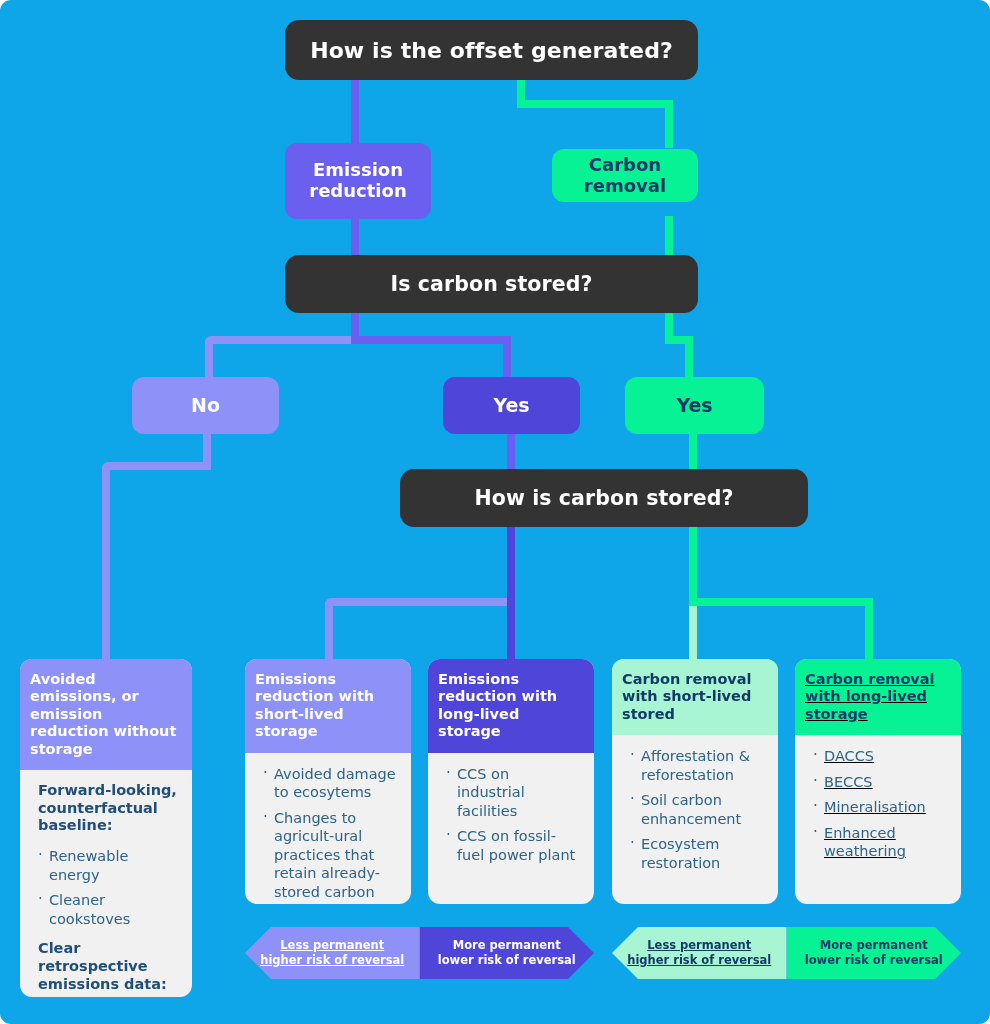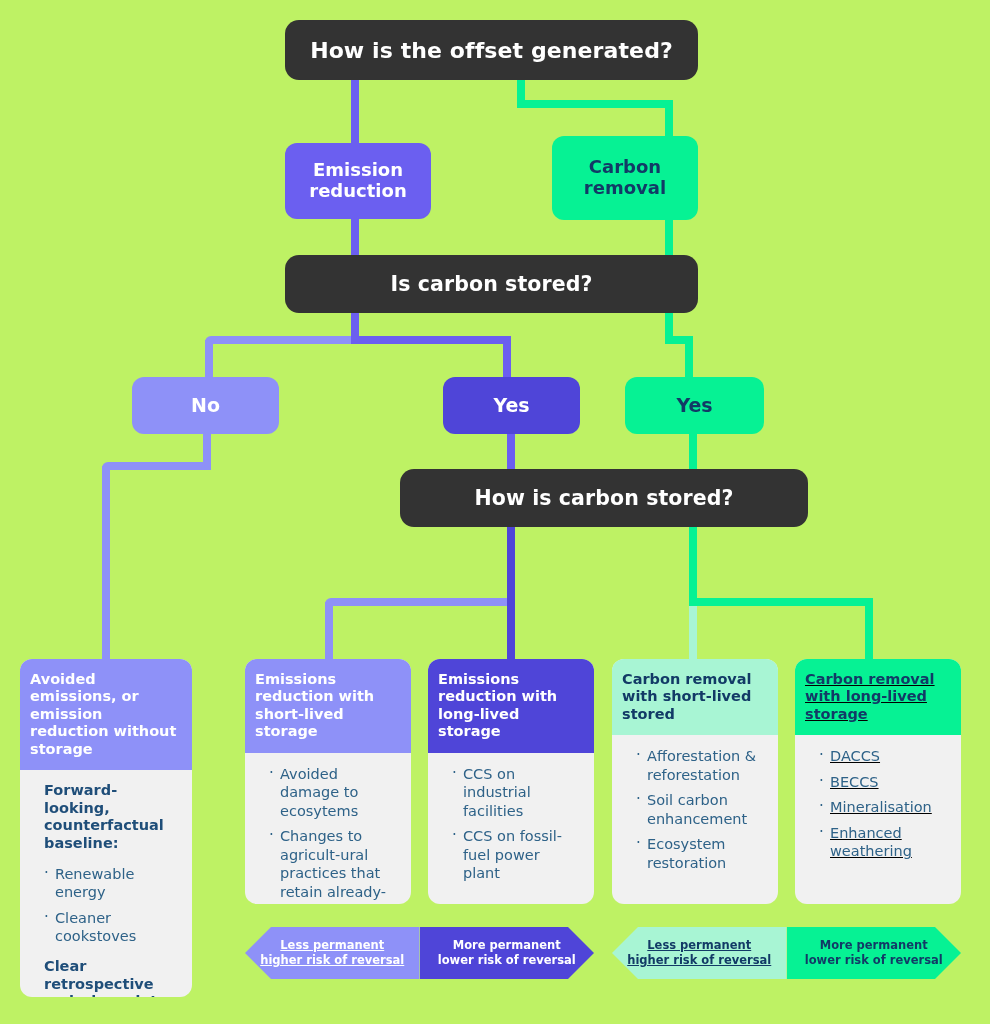--- a/index.html
+++ b/index.html
@@ -1,17 +1,17 @@
 <!DOCTYPE html>
 <html><head>
 <meta charset="utf-8">
 <style>
   html,body{margin:0;padding:0;background:#ffffff;}
   body{font-family:"DejaVu Sans","Liberation Sans",sans-serif;}
-  #stage{position:relative;width:990px;height:1024px;overflow:hidden;background:#bef264;}
+  #stage{position:relative;width:990px;height:1024px;overflow:hidden;background:#0ea5e9;border-radius:11px;}
 
   
   .conn{position:absolute;}
   .vline{position:absolute;}
   .hline{position:absolute;}
   .elbow{position:absolute;box-sizing:border-box;}
 
   
   .qbox{position:absolute;background:#333333;border-radius:14px;
         display:flex;align-items:center;justify-content:center;
@@ -19,21 +19,21 @@
 
   
   .pill{position:absolute;border-radius:12px;display:flex;align-items:center;
         justify-content:center;text-align:center;font-weight:bold;line-height:1.14;}
 
   
   .card{position:absolute;border-radius:12px;overflow:hidden;
         background:#f1f1f1;display:flex;flex-direction:column;}
   .card-head{padding:12px 10px 12px;text-align:left;font-weight:bold;
              font-size:14.5px;line-height:1.2;}
-  .card-body{padding:12px 13px 12px 24px;flex:1;}
+  .card-body{padding:12px 13px 12px 18px;flex:1;}
   .bd-head{font-weight:bold;color:#1f4e79;font-size:14.5px;line-height:1.22;
            margin:0 0 12px 0;}
   .bd-list{list-style:none;margin:0 0 12px 0;padding:0;}
   .bd-list li{color:#2e6288;font-size:14.5px;line-height:1.28;
               margin-bottom:7px;padding-left:11px;position:relative;}
   .bd-list li:before{content:"\00B7";position:absolute;left:0;top:-1px;
                      color:#2e6288;font-size:15px;}
   .bd-list.last{margin-bottom:0;}
   sub{font-size:.72em;}
 
@@ -107,21 +107,21 @@
   </div>
 
   <div class="qbox" style="left:400px;top:469px;width:408px;height:58px;font-size:20.5px;">
     <span>How is carbon stored?</span>
   </div>
 
   <div class="pill" style="left:285px;top:143px;width:146px;height:76px;background:#6b5ff0;color:#ffffff;font-size:18px;">
     <span>Emission reduction</span>
   </div>
 
-  <div class="pill" style="left:552px;top:136px;width:146px;height:84px;background:#06f294;color:#123a66;font-size:18px;">
+  <div class="pill" style="left:552px;top:149px;width:146px;height:53px;background:#06f294;color:#123a66;font-size:18px;">
     <span>Carbon removal</span>
   </div>
 
   <div class="pill" style="left:132px;top:377px;width:147px;height:57px;background:#8e91f8;color:#ffffff;font-size:19px;">
     <span>No</span>
   </div>
 
   <div class="pill" style="left:443px;top:377px;width:137px;height:57px;background:#4f45d8;color:#ffffff;font-size:19px;">
     <span>Yes</span>
   </div>

